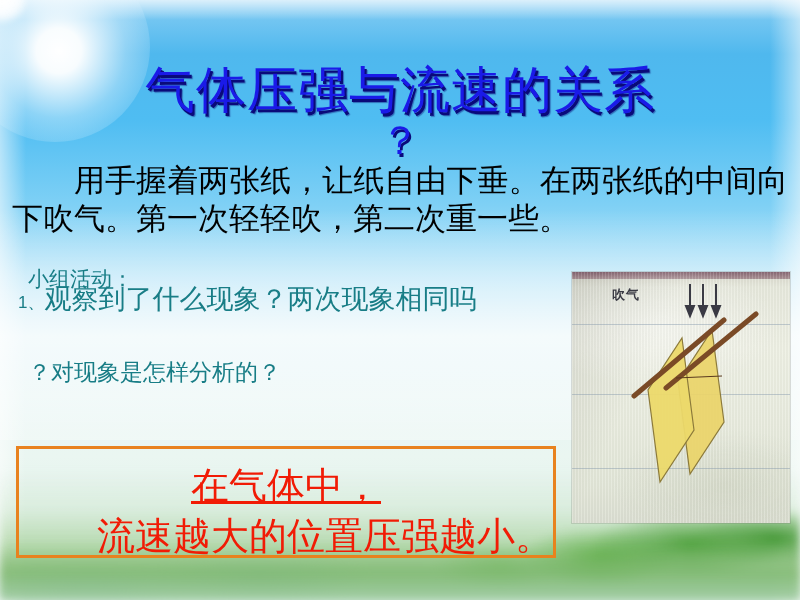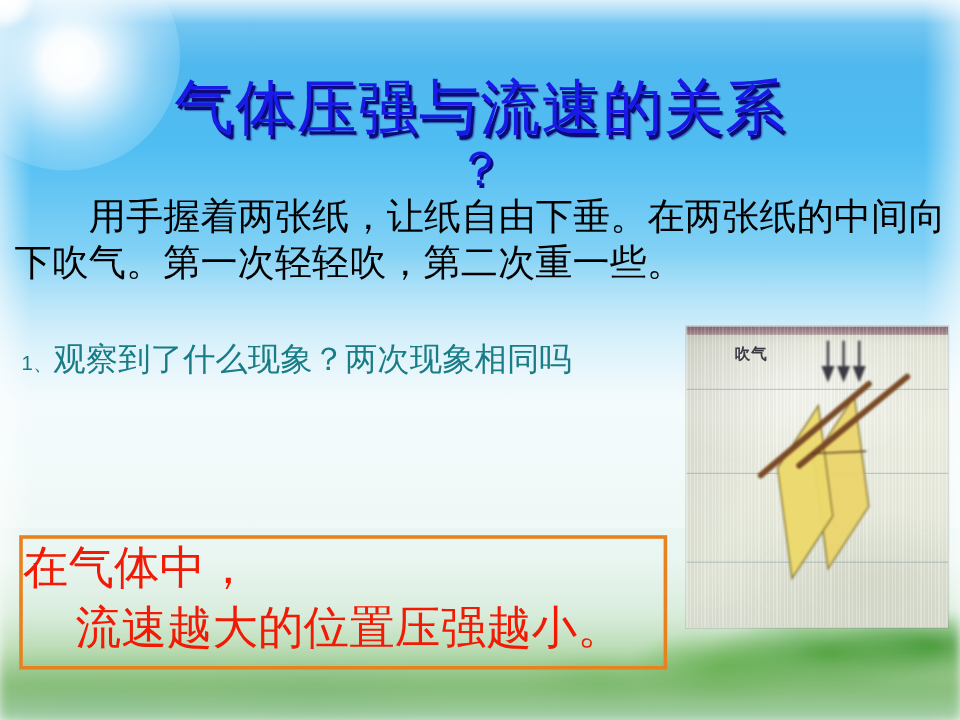--- a/index.html
+++ b/index.html
@@ -210,25 +210,26 @@
     background: transparent;
   }
   .conclusion-line {
     font-family: "Liberation Serif", "DejaVu Serif", serif;
     color: #f11b05;
     font-size: 38px;
     line-height: 50px;
     white-space: nowrap;
   }
   .conclusion-line.l1 {
-    text-align: left;
-    padding-top: 0;
+    text-align: center;
+    padding-top: 12px;
+    text-decoration: underline;
   }
   .conclusion-line.l2 {
-    text-align: center;
+    text-align: right;
     padding-left: 10px;
   }
 
   
   .photo {
     position: absolute;
     left: 572px; top: 272px;
     width: 218px;
     height: 251px;
     overflow: hidden;
@@ -287,20 +288,24 @@
 
   <div class="title-block">
     <div class="title-line">气体压强与流速的关系</div>
     <div class="title-q">？</div>
   </div>
 
   <div class="body-text">用手握着两张纸，让纸自由下垂。在两张纸的中间向下吹气。第一次轻轻吹，第二次重一些。</div>
 
   <div class="teal-group">
 
+    <div class="teal-a">
+      <div class="l1">小组活动：</div>
+      <div class="l2">？对现象是怎样分析的？</div>
+    </div>
 
     <div class="teal-b">
       <div class="row first">
         <span class="num">1、</span><span class="txt">观察到了什么现象？两次现象相同吗</span>
       </div>
     </div>
   </div>
 
   <div class="conclusion-box">
     <div class="conclusion-line l1">在气体中，</div>

